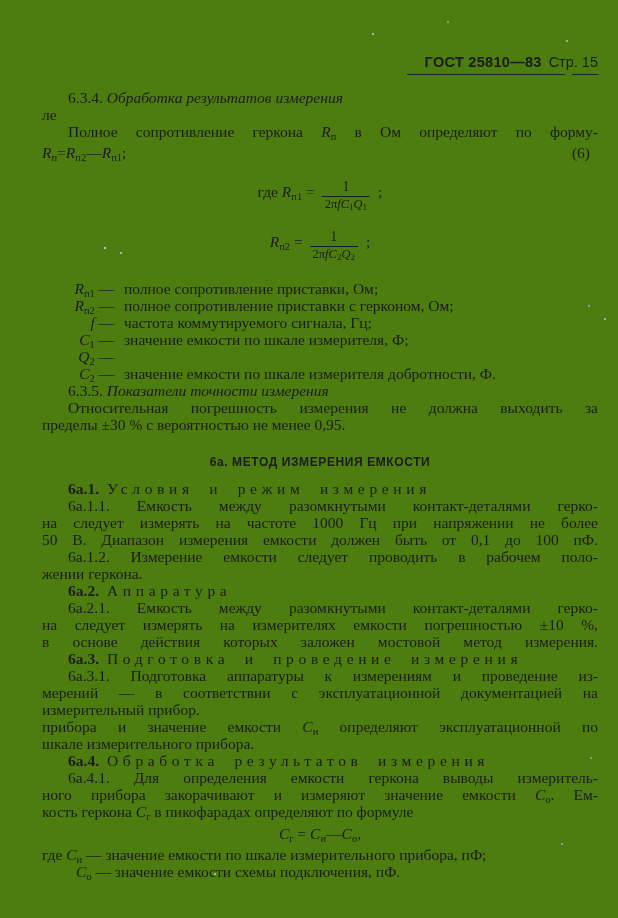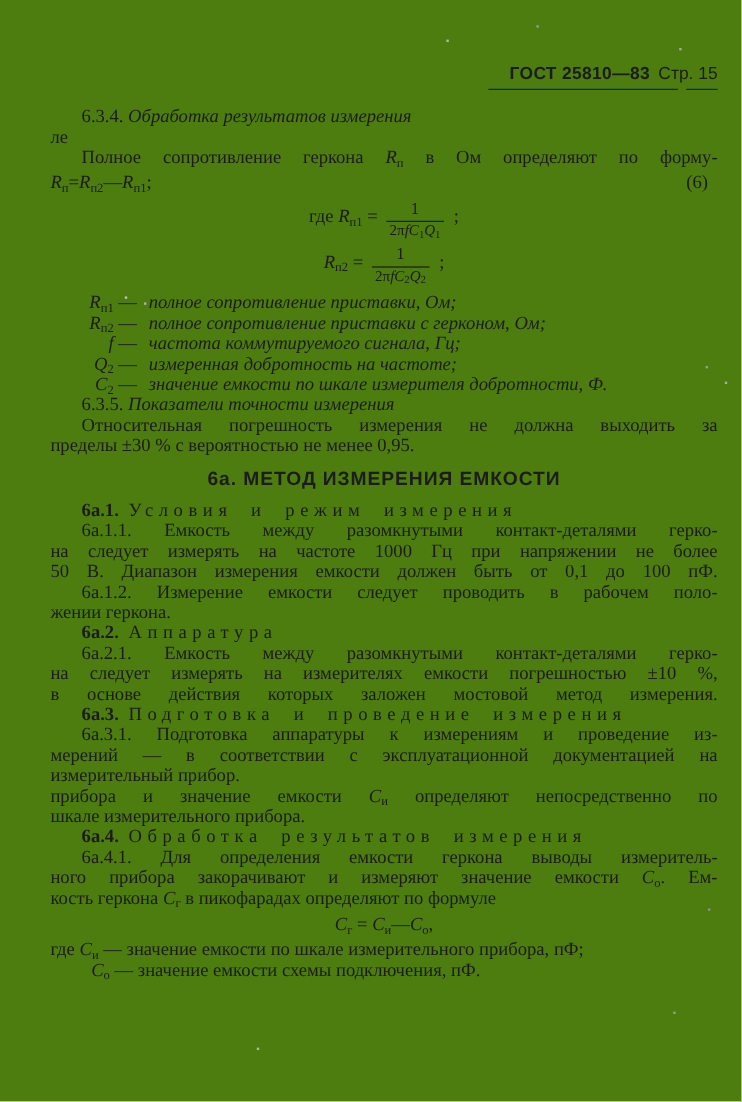--- a/index.html
+++ b/index.html
@@ -30,38 +30,38 @@
   
   .line{min-height:17px;}
   .j{text-align:justify;text-align-last:justify;}
   .indent{text-indent:26px;}
   .sp{letter-spacing:.3em;word-spacing:.45em;}
   .headnum{margin-right:8px;font-weight:bold;}
 
   
   .eqrow{position:relative;text-align:left;margin:4px 0 3px;}
   .eqnum{position:absolute;right:8px;top:0;}
-  .eqline{text-align:center;margin:7px 0;}
+  .eqline{text-align:center;margin:19px 0;}
   .frac{display:inline-block;vertical-align:-11px;text-align:center;line-height:1.05;margin:0 3px;}
   .frac .num{display:block;border-bottom:1px solid #1c1c1c;padding:0 3px 1px;font-size:14px;}
   .frac .den{display:block;padding:1px 3px 0;font-size:12.5px;}
   .frac sub{font-size:9px;vertical-align:-2px;}
   .tail{margin-left:5px;}
 
   
   .defs{margin:4px 0 0;}
   .defrow{display:flex;}
   .defterm{flex:0 0 76px;text-align:right;white-space:pre;}
-  .defdesc{margin-left:6px;font-style:italic;}
+  .defdesc{margin-left:6px;}
 
   
   .section-title{
     font-family:"Liberation Sans","DejaVu Sans",sans-serif;
-    font-weight:700;font-size:16px;letter-spacing:.05em;
-    text-align:center;margin:11px 0 9px;
+    font-weight:700;font-size:12px;letter-spacing:.05em;
+    text-align:center;margin:21px 0 9px;
   }
 
   .gde{margin-top:3px;}
   .gde2{padding-left:34px;}
   .fC{margin:5px 0 4px;}
 
   .specks{position:absolute;top:0;left:0;width:2px;height:2px;background:transparent;
     box-shadow:447px 21px 0 #9a9a9a, 372px 33px 0 #b5b5b5, 566px 40px 0 #a8a8a8,
                120px 252px 0 #b0b0b0, 588px 305px 0 #9a9a9a, 604px 318px 0 #ababab,
                590px 757px 0 #8f8f8f, 561px 843px 0 #9a9a9a, 214px 873px 0 #b3b3b3,
@@ -107,22 +107,25 @@
     </div>
     <div class="defrow">
       <span class="defterm"><i>R</i><sub>п2</sub><span> — </span></span>
         <span class="defdesc">полное сопротивление приставки с герконом, Ом;</span>
     </div>
     <div class="defrow">
       <span class="defterm"><i>f</i><span> — </span></span>
         <span class="defdesc">частота коммутируемого сигнала, Гц;</span>
     </div>
     <div class="defrow">
+      <span class="defterm"><i>C</i><sub>1</sub><span> — </span></span>
+        <span class="defdesc">значение емкости по шкале измерителя, Ф;</span>
+    </div>
+    <div class="defrow">
       <span class="defterm"><i>Q</i><sub>2</sub><span> — </span></span>
-        <span class="defdesc">измеренная добротность на частоте;</span>
     </div>
     <div class="defrow">
       <span class="defterm"><i>C</i><sub>2</sub><span> — </span></span>
         <span class="defdesc">значение емкости по шкале измерителя добротности, Ф.</span>
     </div>
   </div>
 
   <div class="line indent"><span>6.3.5. </span><i>Показатели точности измерения</i></div>
   <div class="line j indent">Относительная погрешность измерения не должна выходить за</div>
   <div class="line">пределы ±30 % с вероятностью не менее 0,95.</div>
@@ -144,21 +147,21 @@
   <div class="line j indent">6а.2.1. Емкость между разомкнутыми контакт-деталями герко-</div>
   <div class="line j">на следует измерять на измерителях емкости погрешностью ±10 %,</div>
   <div class="line j">в основе действия которых заложен мостовой метод измерения.</div>
 
   <div class="line indent">
     <span class="headnum">6а.3.</span><span class="sp">Подготовка и проведение измерения</span>
   </div>
   <div class="line j indent">6а.3.1. Подготовка аппаратуры к измерениям и проведение из-</div>
   <div class="line j">мерений — в соответствии с эксплуатационной документацией на</div>
   <div class="line">измерительный прибор.</div>
-  <div class="line j"><span>прибора и значение емкости </span><i>C</i><sub>и</sub><span> определяют непосредственно по</span></div>
+  <div class="line j"><span>прибора и значение емкости </span><i>C</i><sub>и</sub><span> определяют эксплуатационной по</span></div>
   <div class="line">шкале измерительного прибора.</div>
 
   <div class="line indent">
     <span class="headnum">6а.4.</span><span class="sp">Обработка результатов измерения</span>
   </div>
   <div class="line j indent">6а.4.1. Для определения емкости геркона выводы измеритель-</div>
   <div class="line j"><span>ного прибора закорачивают и измеряют значение емкости </span><i>C</i><sub>о</sub><span>. Ем-</span></div>
   <div class="line"><span>кость геркона </span><i>C</i><sub>г</sub><span> в пикофарадах определяют по формуле</span></div>
 
   <div class="eqline fC"><i>C</i><sub>г</sub><span> = </span><i>C</i><sub>и</sub><span>—</span><i>C</i><sub>о</sub><span>,</span></div>

